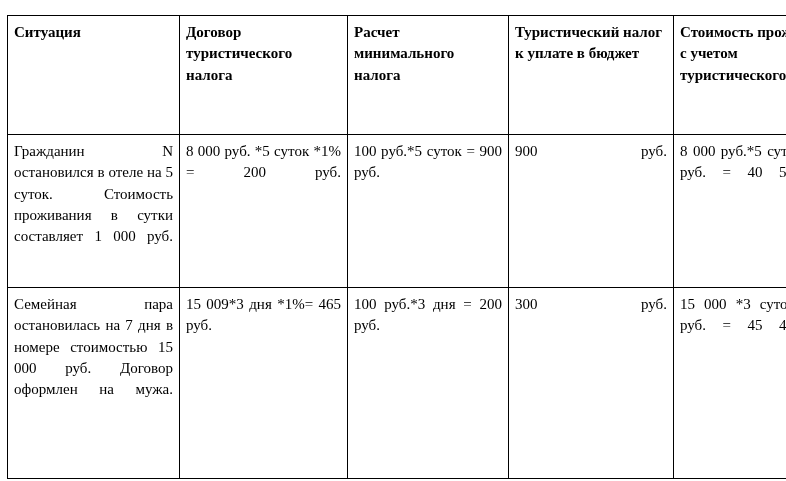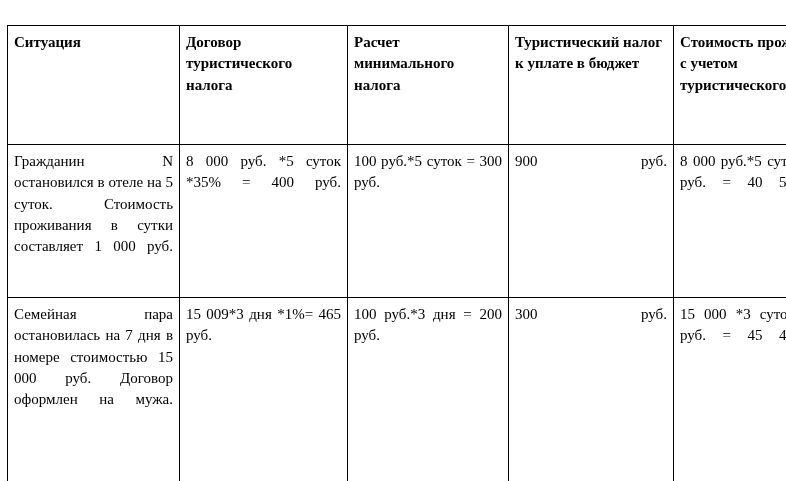--- a/index.html
+++ b/index.html
@@ -11,21 +11,21 @@
     width: 786px;
     height: 481px;
     font-family: "Liberation Serif", serif;
     color: #000000;
   }
   .page {
     position: relative;
     width: 786px;
     height: 398px;
     box-sizing: border-box;
-    padding: 22px 4px 0 4px;
+    padding: 12px 4px 0 4px;
   }
   table.tax-table {
     border-collapse: collapse;
     table-layout: fixed;
     width: 778px;
     margin: 3px 0 0 3px;
   }
   table.tax-table td,
   table.tax-table th {
     border: 1px solid #000000;
@@ -69,22 +69,22 @@
         <th class="col-1 flush">Ситуация</th>
         <th class="col-2 flush">Договор туристического налога</th>
         <th class="col-3 flush">Расчет минимального налога</th>
         <th class="col-4 flush">Туристический налог к уплате в бюджет</th>
         <th class="col-5 flush">Стоимость проживания с учетом туристического налога</th>
       </tr>
     </thead>
     <tbody>
       <tr class="row-1">
         <td class="col-1">Гражданин N остановился в отеле на 5 суток. Стоимость проживания в сутки составляет 1 000 руб.</td>
-        <td class="col-2">8 000 руб. *5 суток *35% = 400 руб.</td>
-        <td class="col-3 flush">100 руб.*5 суток = 300 руб.</td>
+        <td class="col-2">8 000 руб. *5 суток *1% = 200 руб.</td>
+        <td class="col-3 flush">100 руб.*5 суток = 900 руб.</td>
         <td class="col-4 flush">900 руб.</td>
         <td class="col-5">8 000 руб.*5 суток + 500 руб. = 40 500 руб.</td>
       </tr>
       <tr class="row-2">
         <td class="col-1">Семейная пара остановилась на 7 дня в номере стоимостью 15 000 руб. Договор оформлен на мужа.</td>
         <td class="col-2">15 009*3 дня *1%= 465 руб.</td>
         <td class="col-3 flush">100 руб.*3 дня = 200 руб.</td>
         <td class="col-4 flush">300 руб.</td>
         <td class="col-5 flush">15 000 *3 суток + 465 руб. = 45 465 руб.</td>
       </tr>

